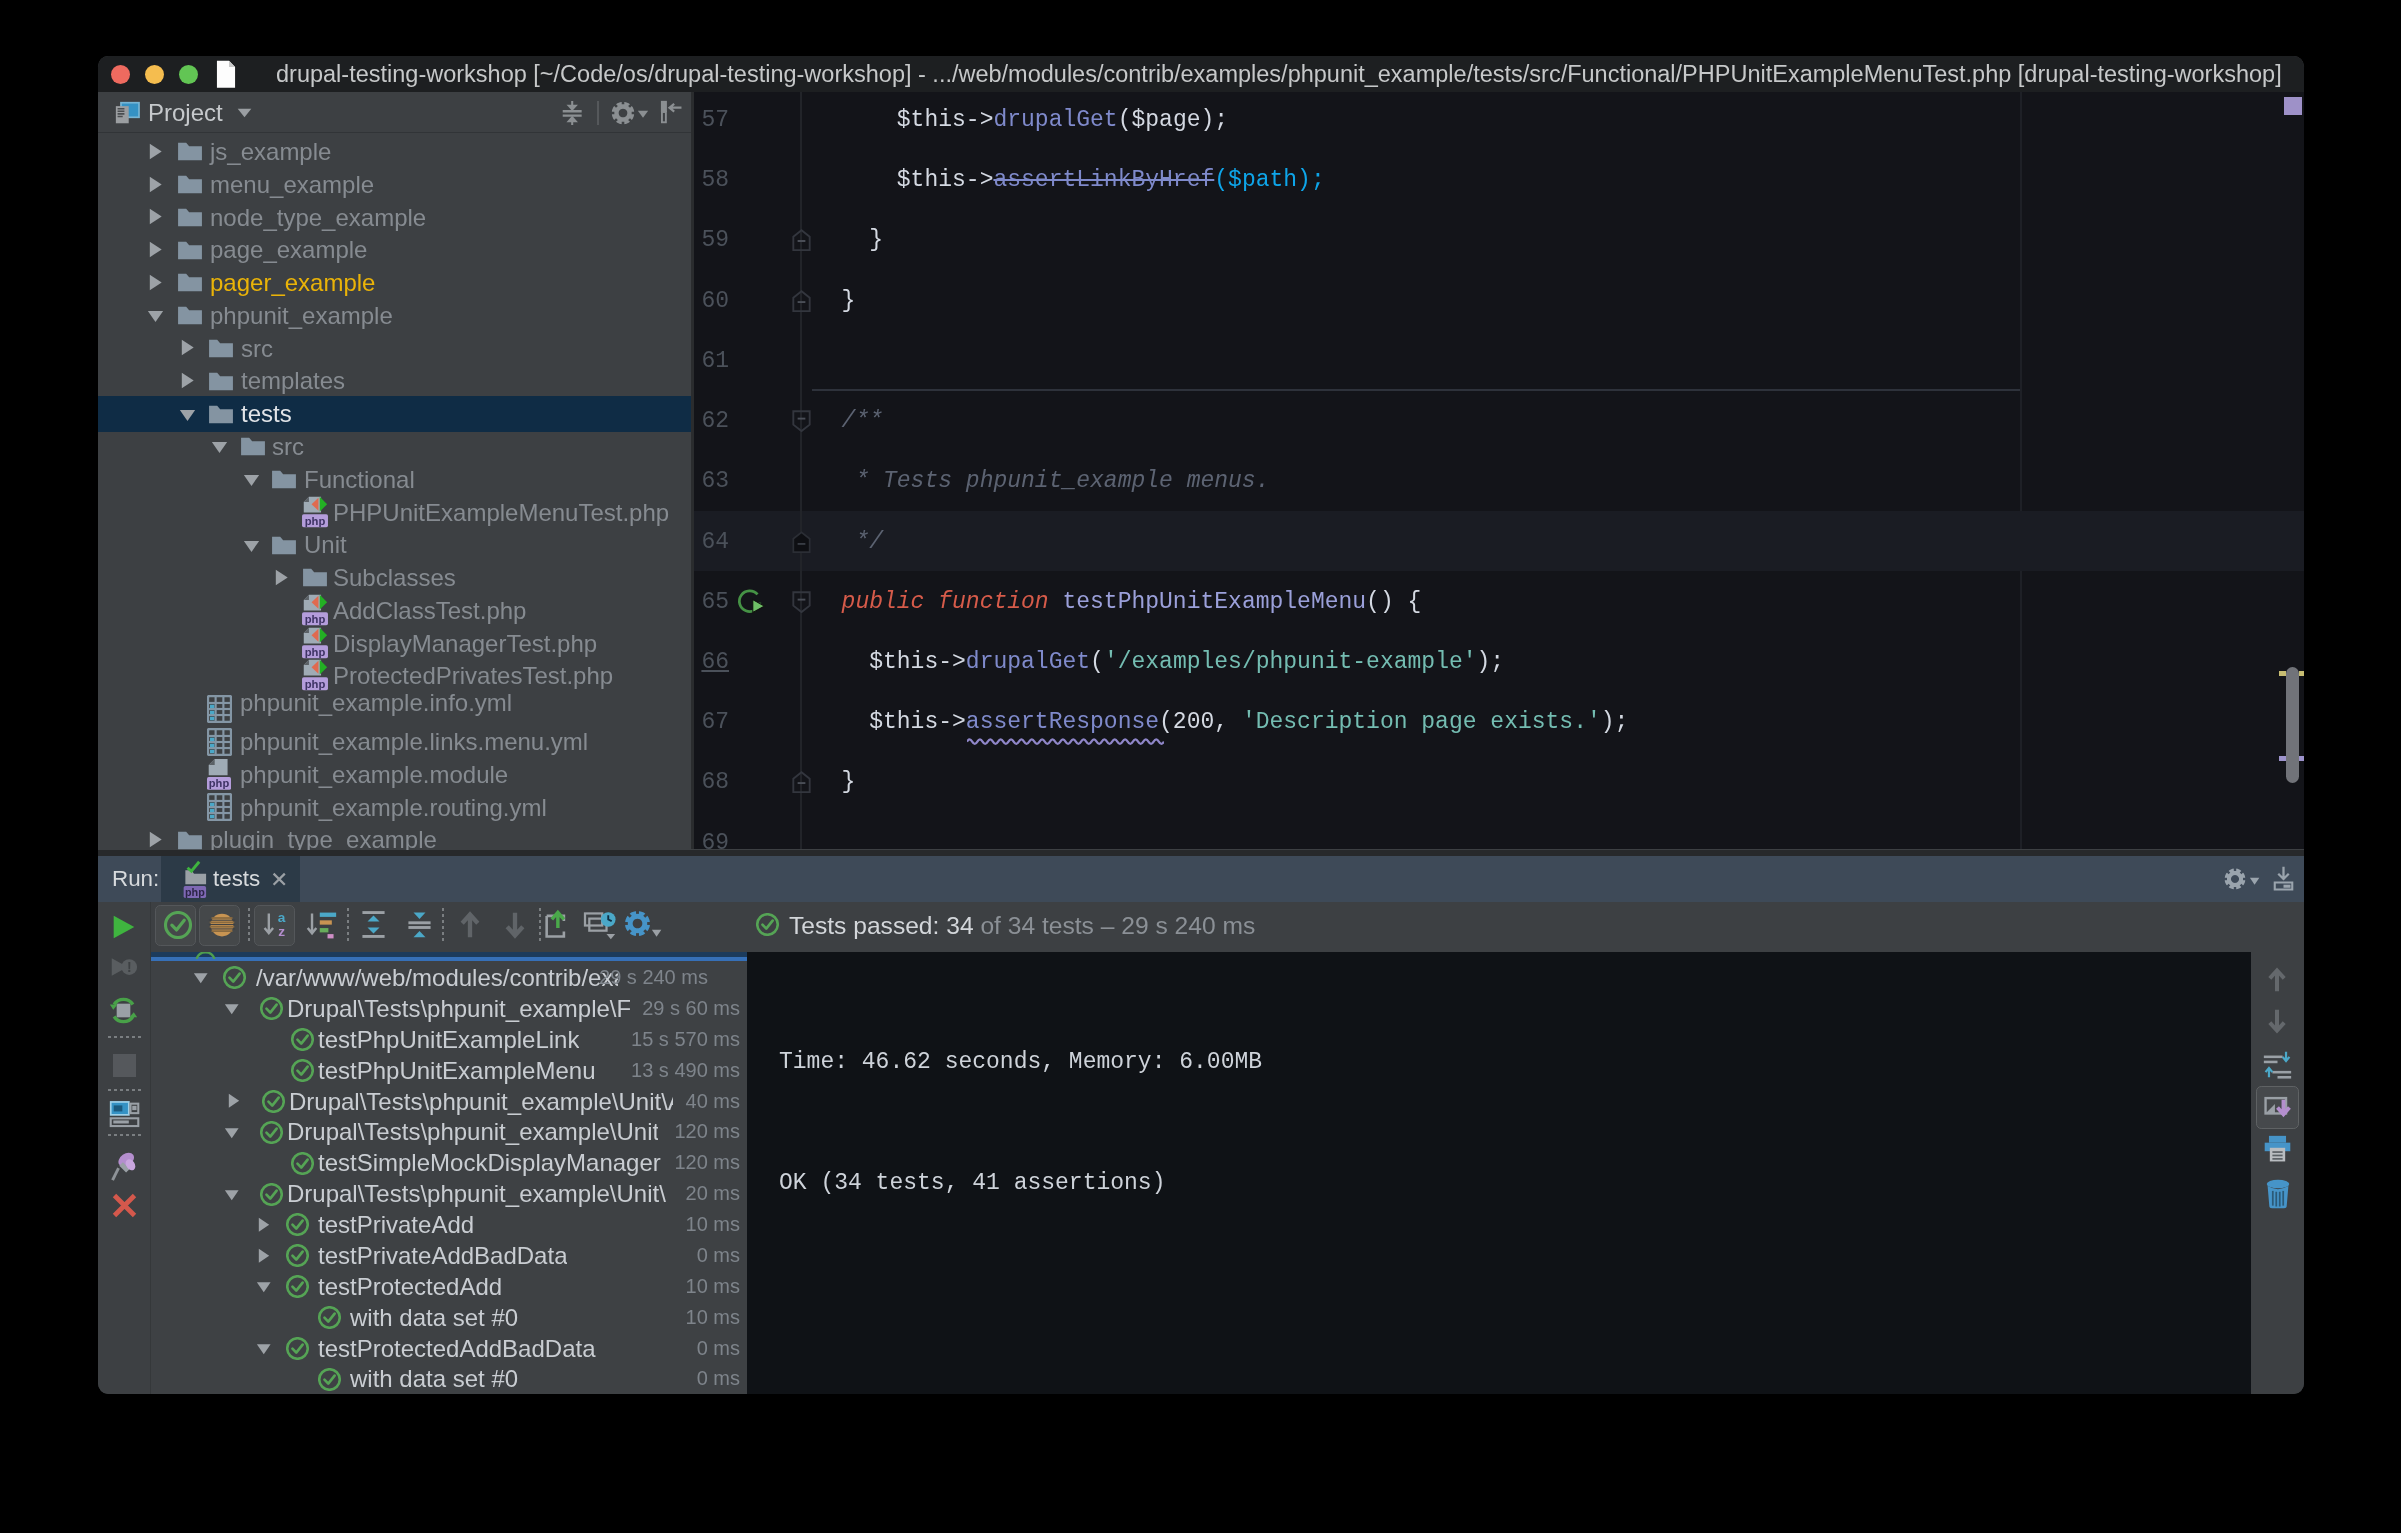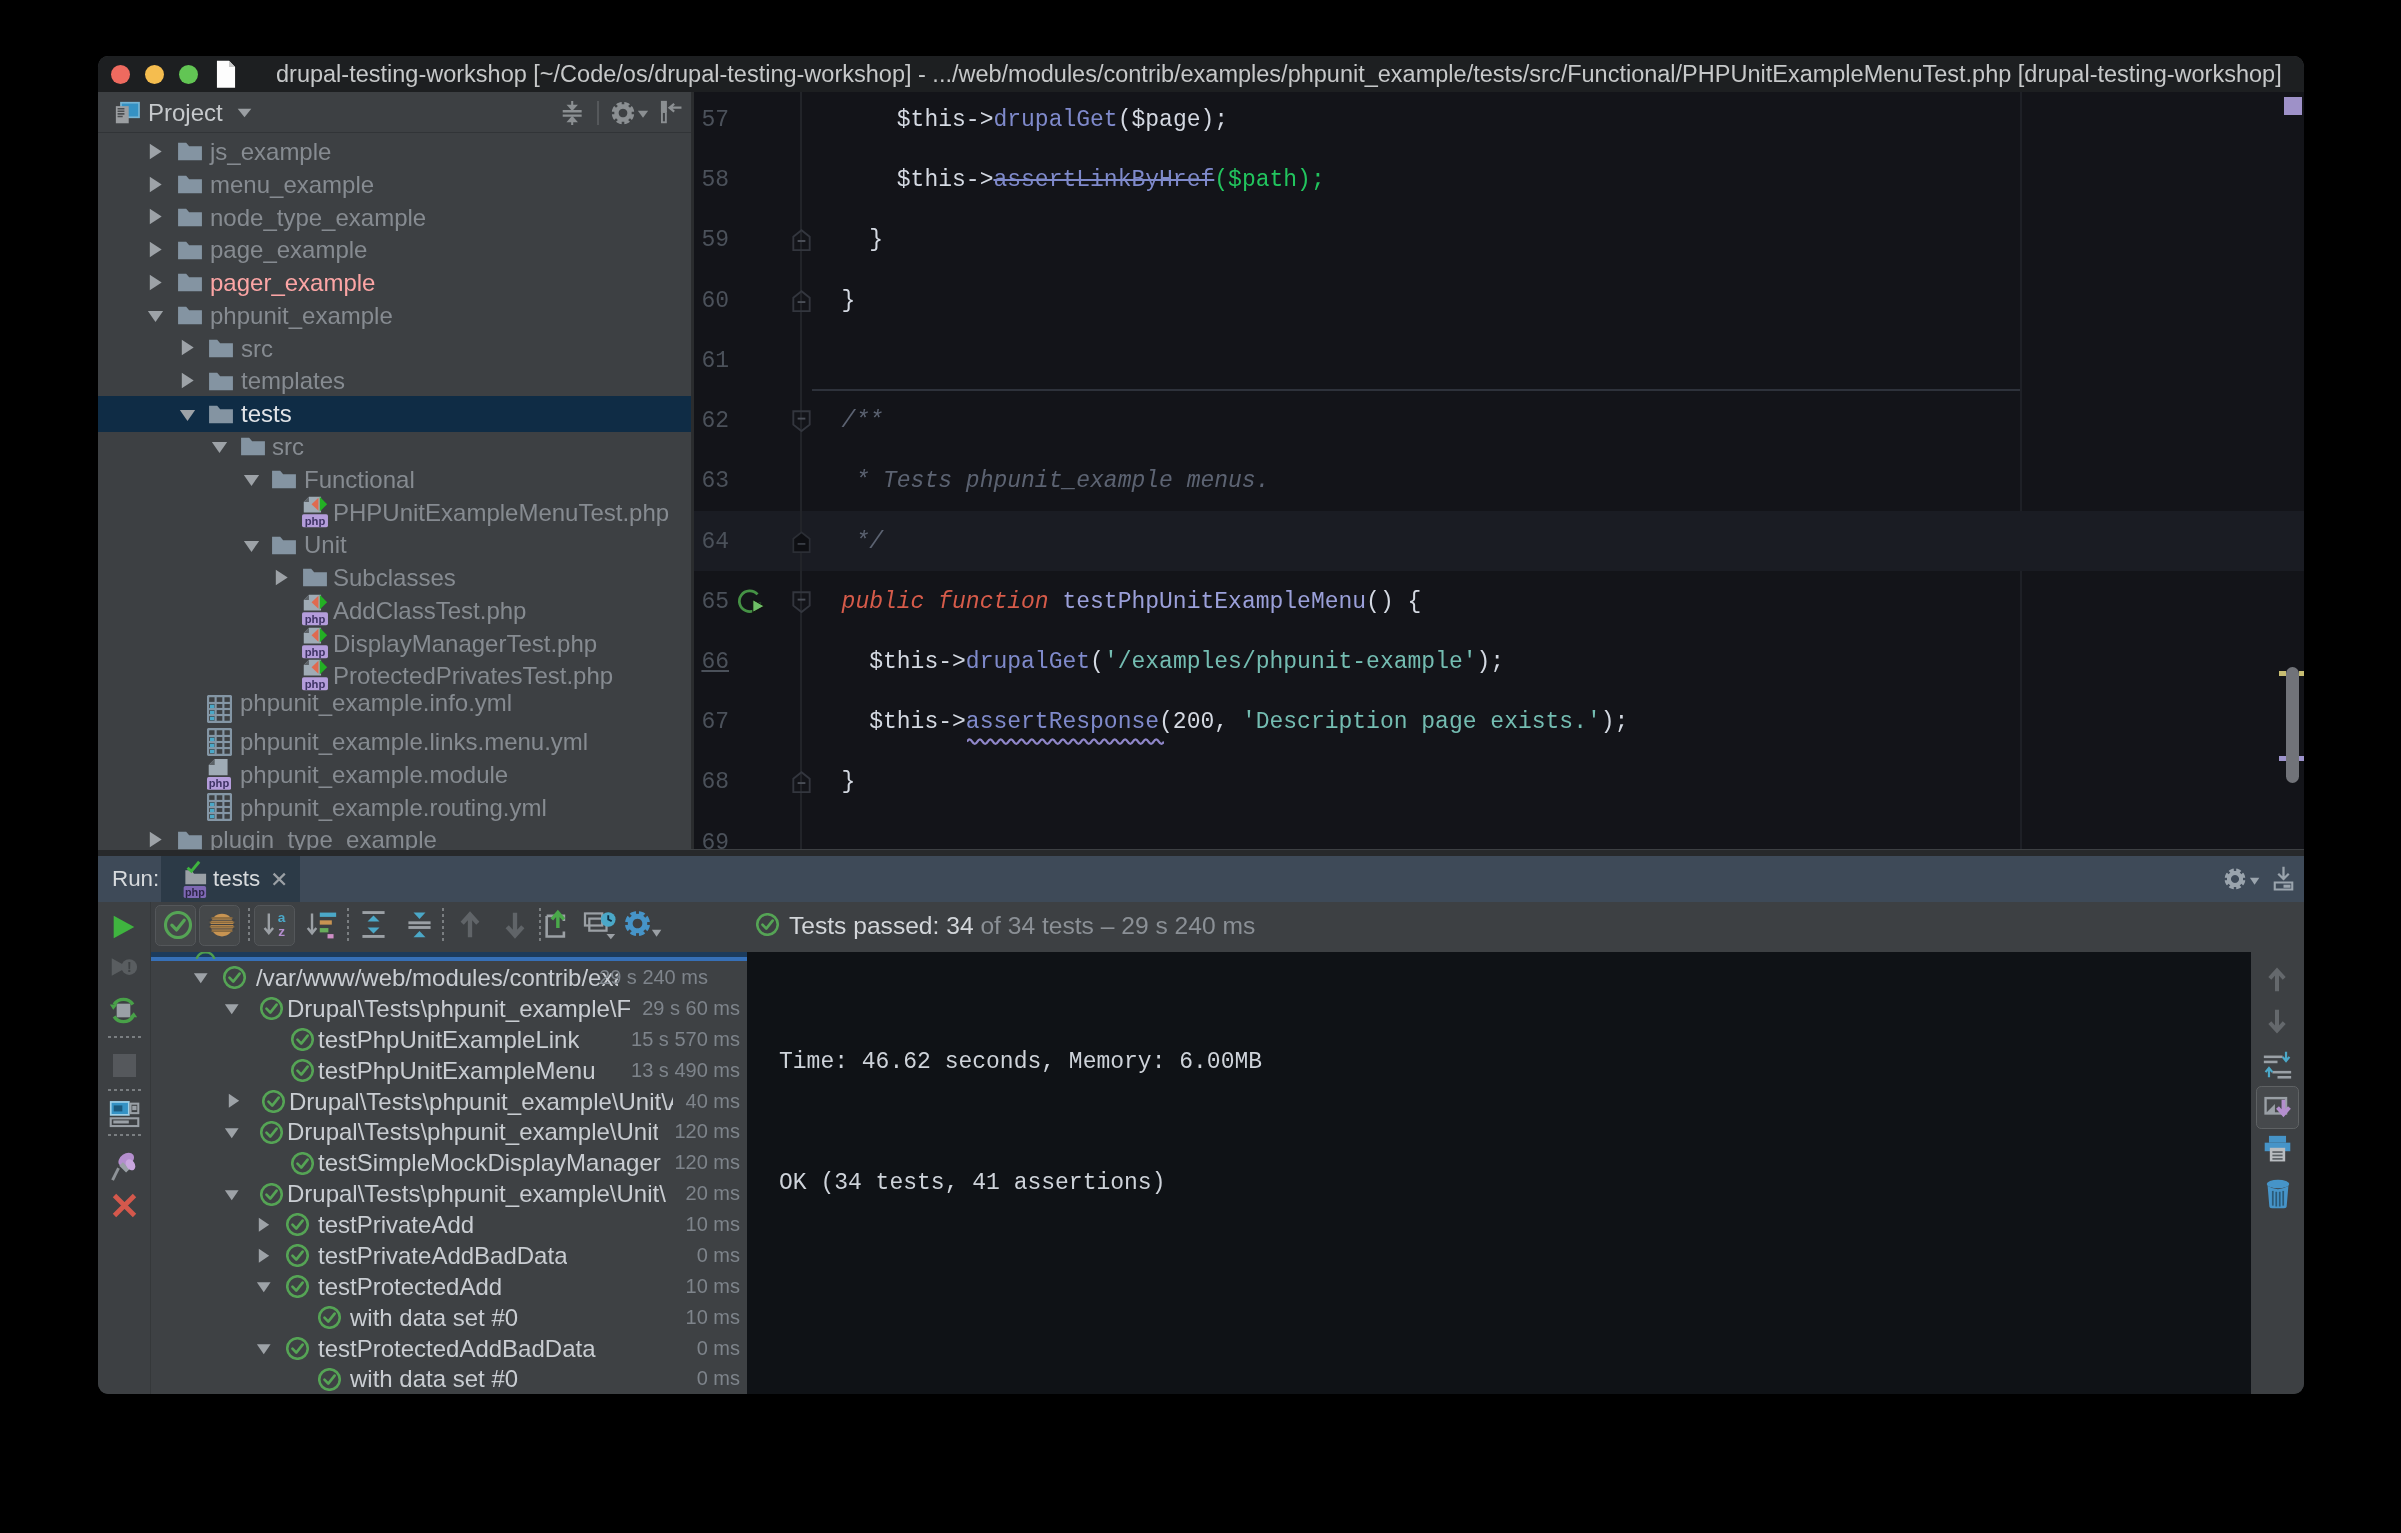--- a/index.html
+++ b/index.html
@@ -145,21 +145,21 @@
 <svg class="ico" style="left:79px;top:182px" width="26" height="23" viewBox="0 0 30 27">
       <use href="#g-folder"></use>
     </svg>
 <div class="abs treetxt" style="left:112px;top:177px;height:33px;line-height:33px;color:#868b91;">page_example</div>
 <svg class="ico" style="left:50px;top:218px" width="15.5" height="17" viewBox="0 0 18 20">
       <path d="M2 1 L16 10 L2 19 Z" fill="#9da2a7"></path>
     </svg>
 <svg class="ico" style="left:79px;top:214px" width="26" height="23" viewBox="0 0 30 27">
       <use href="#g-folder"></use>
     </svg>
-<div class="abs treetxt" style="left:112px;top:210px;height:33px;line-height:33px;color:#fca5a5;">pager_example</div>
+<div class="abs treetxt" style="left:112px;top:210px;height:33px;line-height:33px;color:#eab308;">pager_example</div>
 <svg class="ico" style="left:49px;top:253px" width="17" height="14" viewBox="0 0 20 16">
       <path d="M1 2 L19 2 L10 15 Z" fill="#9da2a7"></path>
     </svg>
 <svg class="ico" style="left:79px;top:247px" width="26" height="23" viewBox="0 0 30 27">
       <use href="#g-folder"></use>
     </svg>
 <div class="abs treetxt" style="left:112px;top:243px;height:33px;line-height:33px;color:#868b91;">phpunit_example</div>
 <svg class="ico" style="left:82px;top:283px" width="15.5" height="17" viewBox="0 0 18 20">
       <path d="M2 1 L16 10 L2 19 Z" fill="#9da2a7"></path>
     </svg>
@@ -286,21 +286,21 @@
       <use href="#g-folddn"></use>
     </svg>
 <svg class="ico" style="left:694px;top:715px" width="19" height="22.4" viewBox="0 0 22 26">
       <use href="#g-foldup"></use>
     </svg>
 <svg class="ico" style="left:637px;top:532px" width="33" height="31" viewBox="0 0 38 36">
       <path d="M26 7.5 A 12 12 0 1 0 28.8 17" fill="none" stroke="#459245" stroke-width="3.2"></path>
       <path d="M20.5 13.5 L34 21 L20.5 28.5 Z" fill="#6fbf67" stroke="#10110f" stroke-width="1.2"></path>
     </svg>
 <div class="codeline" style="top:34px;"><span style="color:#d4d9e2">      $this-&gt;</span><span style="color:#7f8acb">drupalGet</span><span style="color:#d4d9e2">($page);</span></div>
-<div class="codeline" style="top:94px;"><span style="color:#d4d9e2">      $this-&gt;</span><span style="color:#7f8acb;text-decoration:line-through">assertLinkByHref</span><span style="color:#22c55e">($path);</span></div>
+<div class="codeline" style="top:94px;"><span style="color:#d4d9e2">      $this-&gt;</span><span style="color:#7f8acb;text-decoration:line-through">assertLinkByHref</span><span style="color:#0ea5e9">($path);</span></div>
 <div class="codeline" style="top:154px;"><span style="color:#d4d9e2">    }</span></div>
 <div class="codeline" style="top:215px;"><span style="color:#d4d9e2">  }</span></div>
 <div class="codeline" style="top:335px;"><span style="color:#5c6372;font-style:italic">  /**</span></div>
 <div class="codeline" style="top:395px;"><span style="color:#5c6372;font-style:italic">   * Tests phpunit_example menus.</span></div>
 <div class="codeline" style="top:456px;"><span style="color:#5c6372;font-style:italic">   */</span></div>
 <div class="codeline" style="top:516px;"><span style="color:#d65b4a;font-style:italic">  public function </span><span style="color:#9ba0da">testPhpUnitExampleMenu</span><span style="color:#d4d9e2">() {</span></div>
 <div class="codeline" style="top:576px;"><span style="color:#d4d9e2">    $this-&gt;</span><span style="color:#7f8acb">drupalGet</span><span style="color:#d4d9e2">(</span><span style="color:#74bdb2">'/examples/phpunit-example'</span><span style="color:#d4d9e2">);</span></div>
 <div class="codeline" style="top:636px;"><span style="color:#d4d9e2">    $this-&gt;</span><span style="color:#7f8acb">assertResponse</span><span style="color:#d4d9e2">(200, </span><span style="color:#74bdb2">'Description page exists.'</span><span style="color:#d4d9e2">);</span></div>
 <div class="codeline" style="top:696px;"><span style="color:#d4d9e2">  }</span></div>
 <svg class="ico" style="left:869px;top:680px" width="197" height="10.4" viewBox="0 0 228 12">

